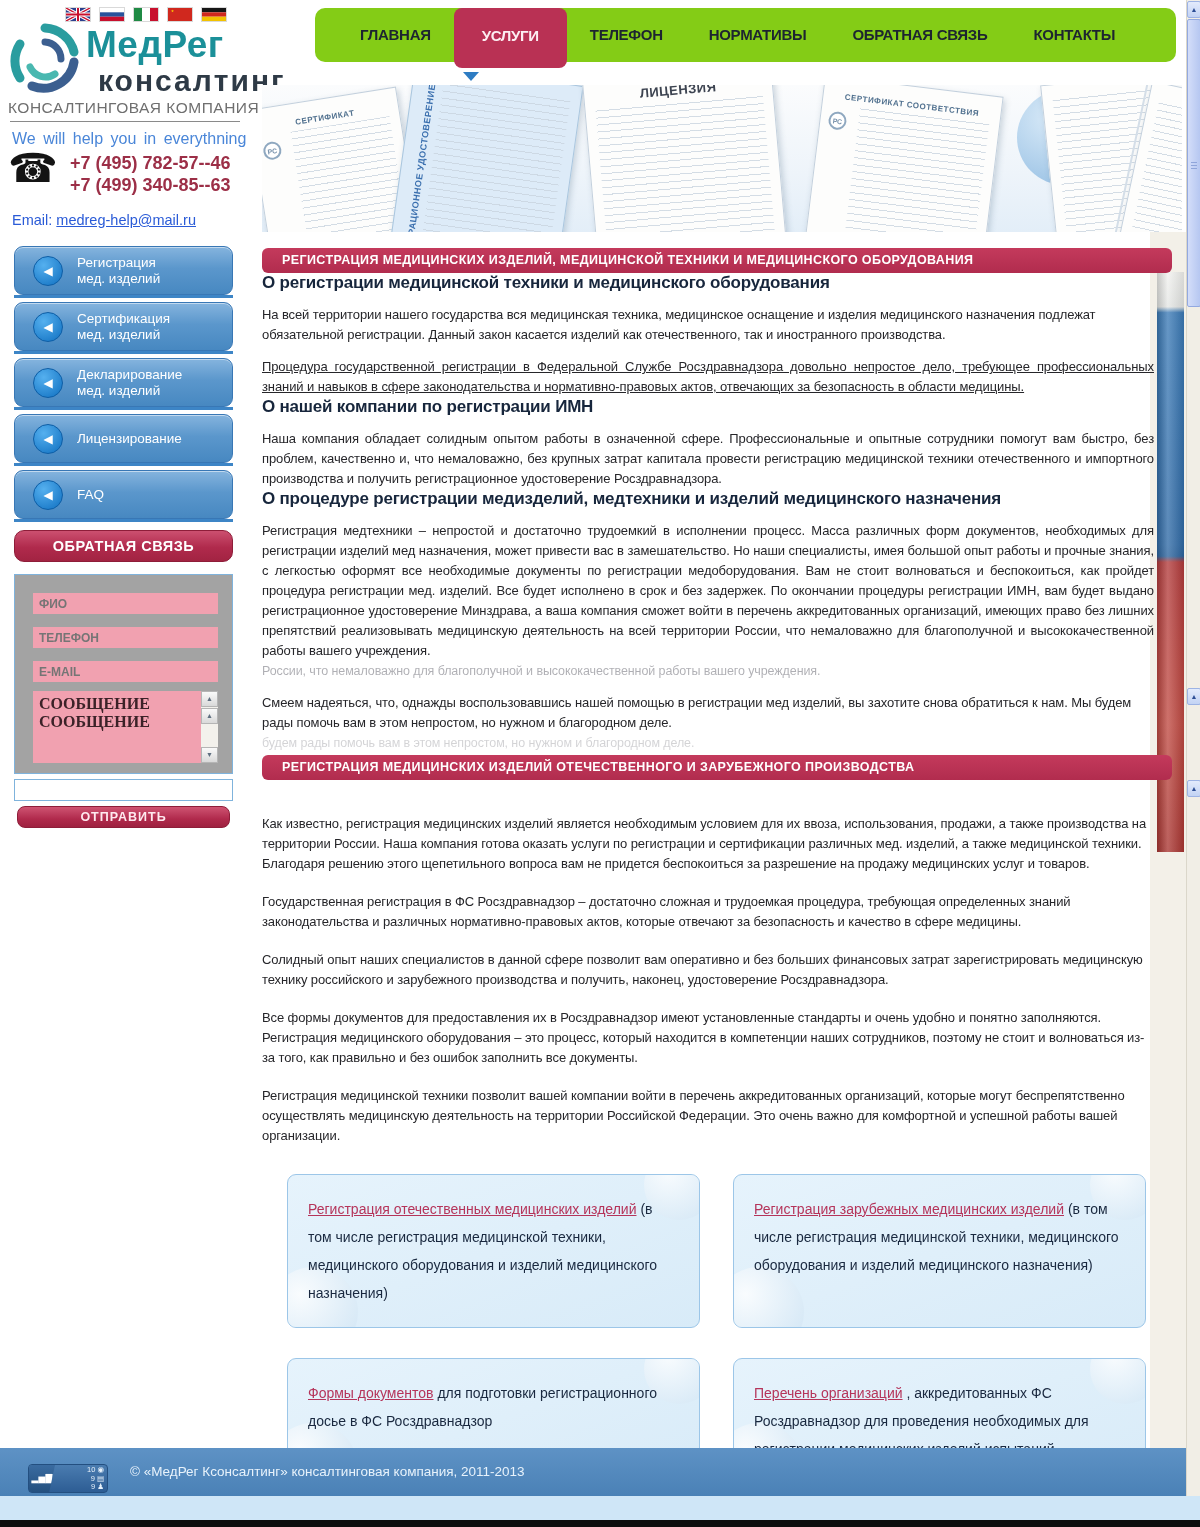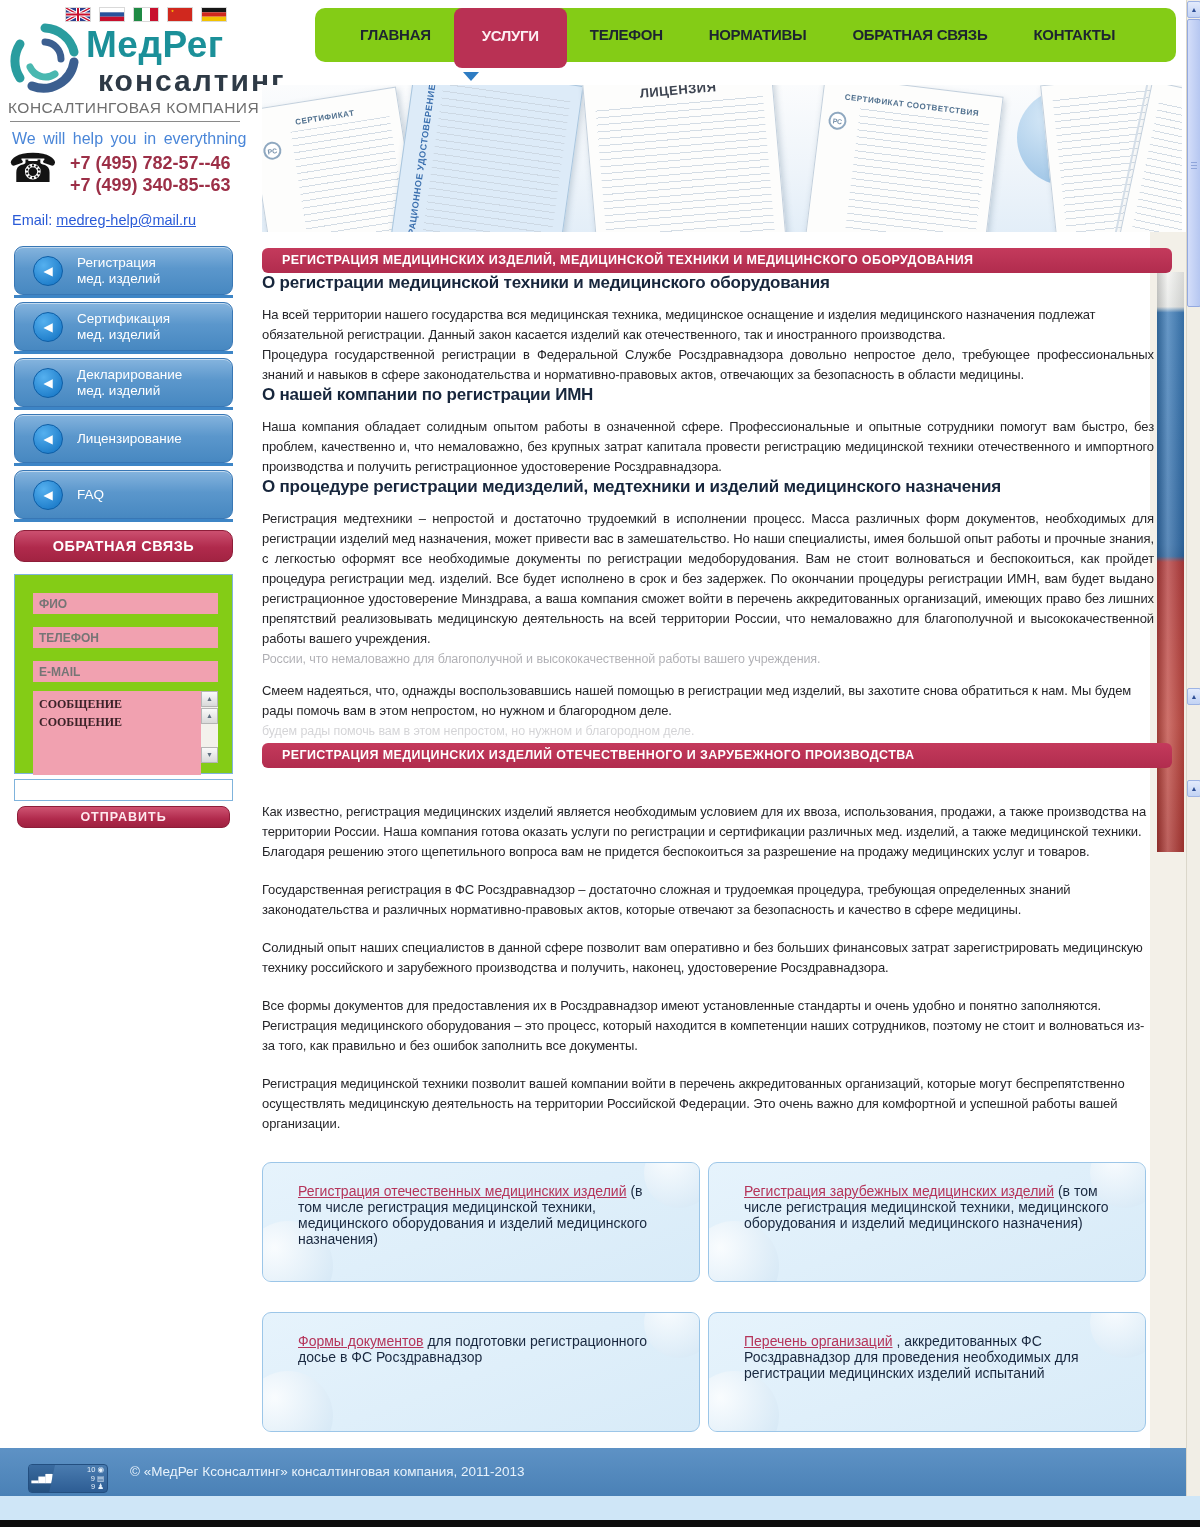--- a/index.html
+++ b/index.html
@@ -50,43 +50,43 @@
 
   
   .menu { position:absolute; left:14px; top:246px; width:219px; }
   .menu-item { position:relative; height:52px; margin-bottom:4px; border-bottom:3px solid #3d85c6; }
   .menu-btn { position:relative; height:49px; border-radius:9px; background:linear-gradient(180deg,#85b4de 0%, #5b97cc 45%, #4788c1 100%); border:1px solid #3877b5; box-shadow:inset 0 1px 0 rgba(255,255,255,.5); cursor:pointer; display:flex; align-items:center; }
   .menu-circle { position:absolute; left:18px; top:9px; width:30px; height:30px; border-radius:50%; background:radial-gradient(circle at 35% 30%, #55b0ef, #0f6fc0); border:1px solid #0d5ea6; color:#fff; font-size:12px; line-height:28px; text-align:center; }
   .menu-label { margin-left:62px; color:#ffffff; font-size:13.5px; line-height:16px; }
   .fb-btn { position:absolute; left:14px; top:530px; width:219px; height:32px; border-radius:10px; background:linear-gradient(180deg,#cc5070 0%, #b02a4c 55%, #a22342 100%); border:1px solid #8e1d39; color:#fff; font-size:14.5px; font-weight:bold; letter-spacing:.5px; text-align:center; line-height:31px; cursor:pointer; }
 
   
-  .form-box { position:absolute; left:14px; top:574px; width:219px; height:200px; background:#84cc16; border:1px solid #7fb3dc; }
+  .form-box { position:absolute; left:14px; top:574px; width:219px; height:200px; background:#a3a3a3; border:1px solid #7fb3dc; }
   .f-input { position:absolute; left:18px; width:185px; height:21px; background:#f1a1b0; border:none; font-family:"Liberation Sans",sans-serif; font-size:12px; font-weight:bold; color:#472832; padding:0 6px; }
-  .f-area { position:absolute; left:18px; top:116px; width:168px; height:84px; background:#f1a1b0; padding:4px 6px; font-family:"Liberation Serif",serif; font-size:12px; font-weight:bold; color:#3c2228; line-height:18px; }
+  .f-area { position:absolute; left:18px; top:116px; width:168px; height:72px; background:#f1a1b0; padding:4px 6px; font-family:"Liberation Serif",serif; font-size:16px; font-weight:bold; color:#3c2228; line-height:18px; }
   .ta-scroll { position:absolute; left:186px; top:116px; width:17px; height:72px; background:#f3f1ec; }
   .ta-btn { position:absolute; left:0; width:17px; height:16px; background:linear-gradient(180deg,#fafafa,#d9d9d9); border:1px solid #b5b5b5; color:#5f6f80; font-size:7px; text-align:center; line-height:14px; }
   .empty-box { position:absolute; left:14px; top:779px; width:219px; height:22px; background:#fff; border:1px solid #7fb3dc; }
   .submit-btn { position:absolute; left:17px; top:806px; width:213px; height:22px; border-radius:8px; background:linear-gradient(180deg,#cf5472 0%, #b02a4c 60%, #9e2140 100%); border:1px solid #8e1d39; color:#ffe9ef; font-size:12.5px; font-weight:bold; letter-spacing:1px; text-align:center; line-height:21px; cursor:pointer; }
 
   
   .main { position:absolute; left:262px; top:248px; width:910px; z-index:1; }
   .red-bar { height:25px; border-radius:6px; background:linear-gradient(180deg,#c43a5c,#b12c4e); color:#ffffff; font-size:12.5px; font-weight:bold; letter-spacing:.4px; line-height:25px; padding-left:20px; }
   .main h2 { margin-top:0; font-size:17px; font-weight:bold; color:#17263c; letter-spacing:-0.2px; }
   .main p { margin-top:12px; width:892px; font-size:13px; line-height:20px; color:#26262a; letter-spacing:-0.1px; }
   .main p.just { text-align:justify; }
-  .main p.tight { margin-top:0; }
+  .main p.tight { margin-top:12px;text-decoration:underline; }
   .ghost { width:892px; font-size:12.5px; line-height:20px; color:#3a3a46; opacity:.4; letter-spacing:-0.1px; }
   .ghost.faint { opacity:.22; }
   .bar2 { margin-top:2px; }
   .gap-lg { margin-top:34px !important; }
   .gap-md { margin-top:18px !important; }
 
   .boxes { margin-top:28px; display:grid; grid-template-columns:438px 438px; column-gap:8px; row-gap:30px; }
-  .link-box { position:relative; min-height:120px; border:1px solid #9cc6e8; border-radius:9px; background:linear-gradient(160deg,#e6f3fc, #d8ebf8); padding:20px 35px; font-size:14px; line-height:16px; color:#19283f; overflow:hidden; }
+  .link-box { position:relative; min-height:120px; border:1px solid #9cc6e8; border-radius:9px; background:linear-gradient(160deg,#e6f3fc, #d8ebf8); padding:20px 20px; font-size:14px; line-height:28px; color:#19283f; overflow:hidden;margin-left:25px; }
   .link-box:before { content:""; position:absolute; left:-20px; bottom:-30px; width:90px; height:90px; border-radius:50%; background:radial-gradient(circle at 35% 30%, #ffffff, #c8e0f2); opacity:.8; }
   .link-box:after { content:""; position:absolute; right:-15px; top:-25px; width:70px; height:70px; border-radius:50%; background:radial-gradient(circle at 35% 30%, #ffffff, #cfe4f4); opacity:.8; }
   .link-box .txt { position:relative; z-index:1; }
   .box-link { color:#b5345a; text-decoration:underline; cursor:pointer; }
 
   
   .footer-bar { position:absolute; left:0; top:1448px; width:1186px; height:48px; background:linear-gradient(180deg,#5e92c5,#4a81b6); z-index:3; }
   .footer-text { position:absolute; left:130px; top:0; line-height:48px; color:#e7f2fb; font-size:13.5px; }
   .counter { position:absolute; left:28px; top:16px; width:80px; height:29px; background:linear-gradient(180deg,#4a7cb0,#2d5d94); border:1px solid #234f80; border-radius:4px; display:flex; z-index:4; }
   .counter-left { width:26px; background:linear-gradient(180deg,#3a6ba0,#24507f); border-radius:3px 0 0 3px; color:#fff; font-size:9px; line-height:27px; text-align:center; clip-path:polygon(0 0, 100% 0, 78% 100%, 0 100%); }

